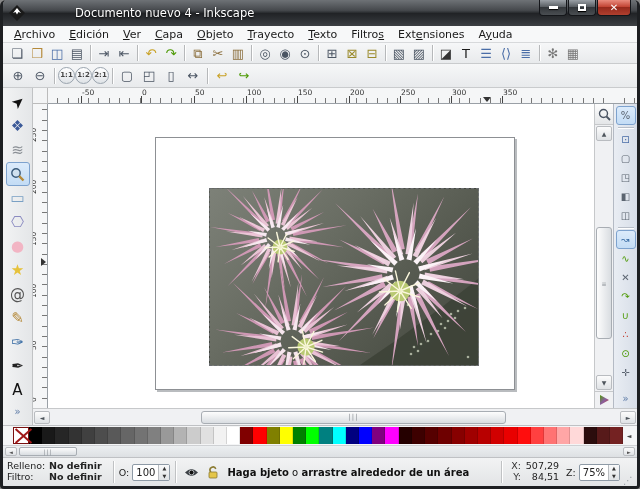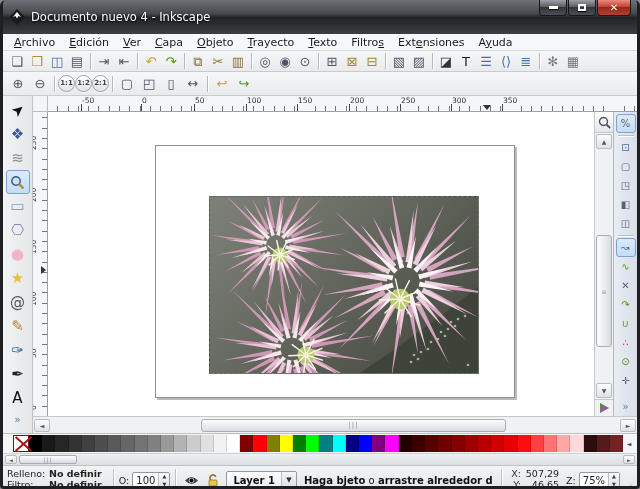--- a/index.html
+++ b/index.html
@@ -1,22 +1,22 @@
 <!DOCTYPE html>
 <html><head>
 <meta charset="utf-8">
 <style>
   html,body{margin:0;padding:0;background:#888;}
   *{box-sizing:border-box;font-family:"DejaVu Sans","Liberation Sans",sans-serif;}
   .window{position:relative;width:640px;height:489px;background:#ebeef2;
     border:3px solid #1d1f22;border-top:none;border-radius:6px 6px 4px 4px;overflow:hidden;
     box-shadow:inset 0 0 0 1px #6b6f74;}
   
-  .titlebar{height:34px;background:linear-gradient(#6e7276,#45484c 40%,#212326 52%,#323539 85%,#3c3f43);
-    display:flex;align-items:center;padding:0 6px;color:#fff;position:relative;}
+  .titlebar{height:26px;background:linear-gradient(#6e7276,#45484c 40%,#212326 52%,#323539 85%,#3c3f43);
+    display:flex;align-items:center;padding:0 6px;color:#fff;position:relative;gap:44px;}
   .appicon{width:16px;height:16px;margin-right:6px;flex:none;}
   .title-text{font-size:11.5px;text-shadow:0 1px 2px #000;flex:1;white-space:nowrap;overflow:hidden;}
   .winbtns{display:flex;position:absolute;top:0;right:6px;}
   .winbtn{width:28px;height:16px;display:flex;align-items:center;justify-content:center;
     border:1px solid #14161a;border-top:none;border-radius:0 0 4px 4px;margin-left:1px;
     background:linear-gradient(#9aa0a6,#595e63 45%,#33373b 50%,#4a4e52);color:#fff;font-size:9px;line-height:1;}
   .winbtn.close{width:34px;background:linear-gradient(#e98b7d,#c24434 45%,#96291c 50%,#b0402f);font-size:10px;font-weight:bold;}
   .minbar{display:block;width:9px;height:3px;background:#fff;box-shadow:0 1px 1px #000;}
   .restbox{display:block;width:8px;height:7px;border:2px solid #fff;box-shadow:0 1px 1px #000;}
   
@@ -461,36 +461,30 @@
         <path d="M1,5.5 Q7.5,-1.5 14,5.5 Q7.5,12.5 1,5.5 Z" fill="#3a3f44"></path>
         <circle cx="7.5" cy="5.5" r="2.4" fill="#111" stroke="#cfd3d7" stroke-width="0.8"></circle>
       </svg>
     </span>
     <span class="icon16">
       <svg width="12" height="13" viewBox="0 0 12 13">
         <path d="M3,6 V4 a3,3 0 0 1 6,0" fill="none" stroke="#8a7a30" stroke-width="1.6" transform="rotate(-22 6 4)"></path>
         <rect x="2" y="6" width="8" height="6" rx="1" fill="#e4c64a" stroke="#8a7a30" stroke-width="0.8"></rect>
       </svg>
     </span>
-    <div class="layercombo">
-      <span class="lval">Layer 1</span>
-      <span class="dd">
-          <span>▼</span>
-        </span>
-    </div>
     <div class="statusmsg" id="statusmsg"><b>Haga bjeto</b><span> o </span><b>arrastre alrededor de un área</b></div>
     <div class="sep-v"></div>
     <div class="xy-block">
       <div class="xy-row">
           <span class="lab">X:</span>
         <span class="val">507,29</span>
         </div>
       <div class="xy-row">
           <span class="lab">Y:</span>
-        <span class="val">46,65</span>
+        <span class="val">84,51</span>
         </div>
     </div>
     <span style="margin:0 3px;">Z:</span>
     <div class="spin">
       <span class="val" style="min-width:28px;justify-content:center;">75%</span>
       <span class="arrows">
           <span>▲</span>
           <span>▼</span>
         </span>
     </div>

